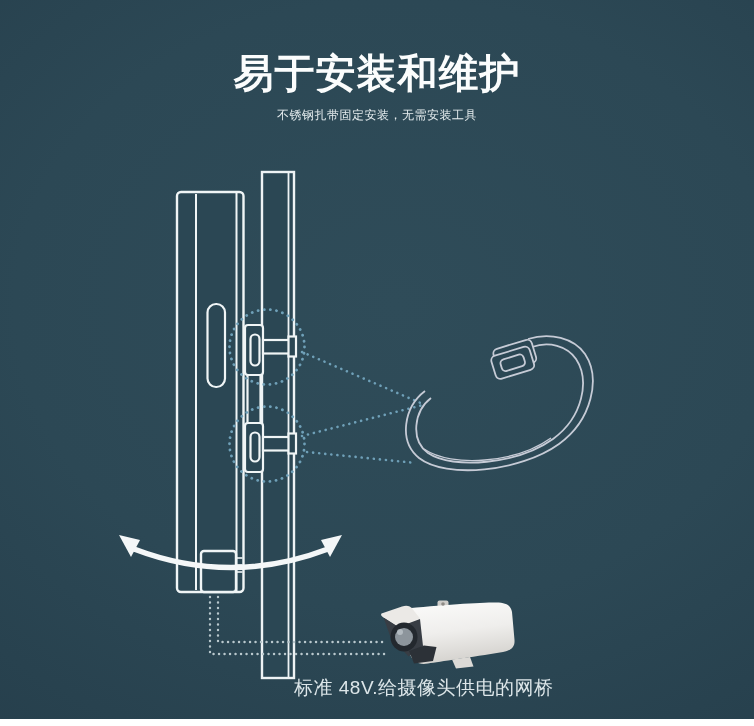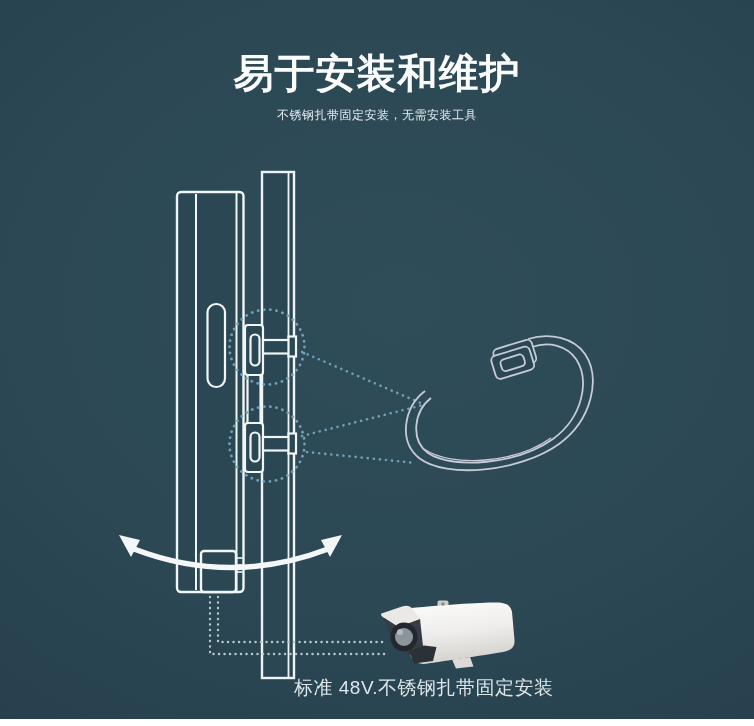--- a/index.html
+++ b/index.html
@@ -115,15 +115,15 @@
       <circle cx="404" cy="637" r="9" fill="#8d959c"></circle>
       <circle cx="400" cy="632" r="3" fill="#c3cad0" opacity="0.7"></circle>
       <path d="M 409 651 L 424 645.5 L 436.5 647 L 433 661 L 414 663.5 Z" fill="#2c3137"></path>
       <path d="M 452 659.5 L 470 657 L 473.5 666.5 L 456 668.5 Z" fill="#dcdad6"></path>
       <circle cx="443" cy="604" r="1.8" fill="#8d8a85"></circle>
     </g>
   </svg>
 
   <div class="title">易于安装和维护</div>
   <div class="subtitle">不锈钢扎带固定安装，无需安装工具</div>
-  <div class="caption">标准 48V.不锈钢扎带固定安装</div>
+  <div class="caption">标准 48V.给摄像头供电的网桥</div>
   <div class="bottom-strip"></div>
 </div>
 
 </body></html>

